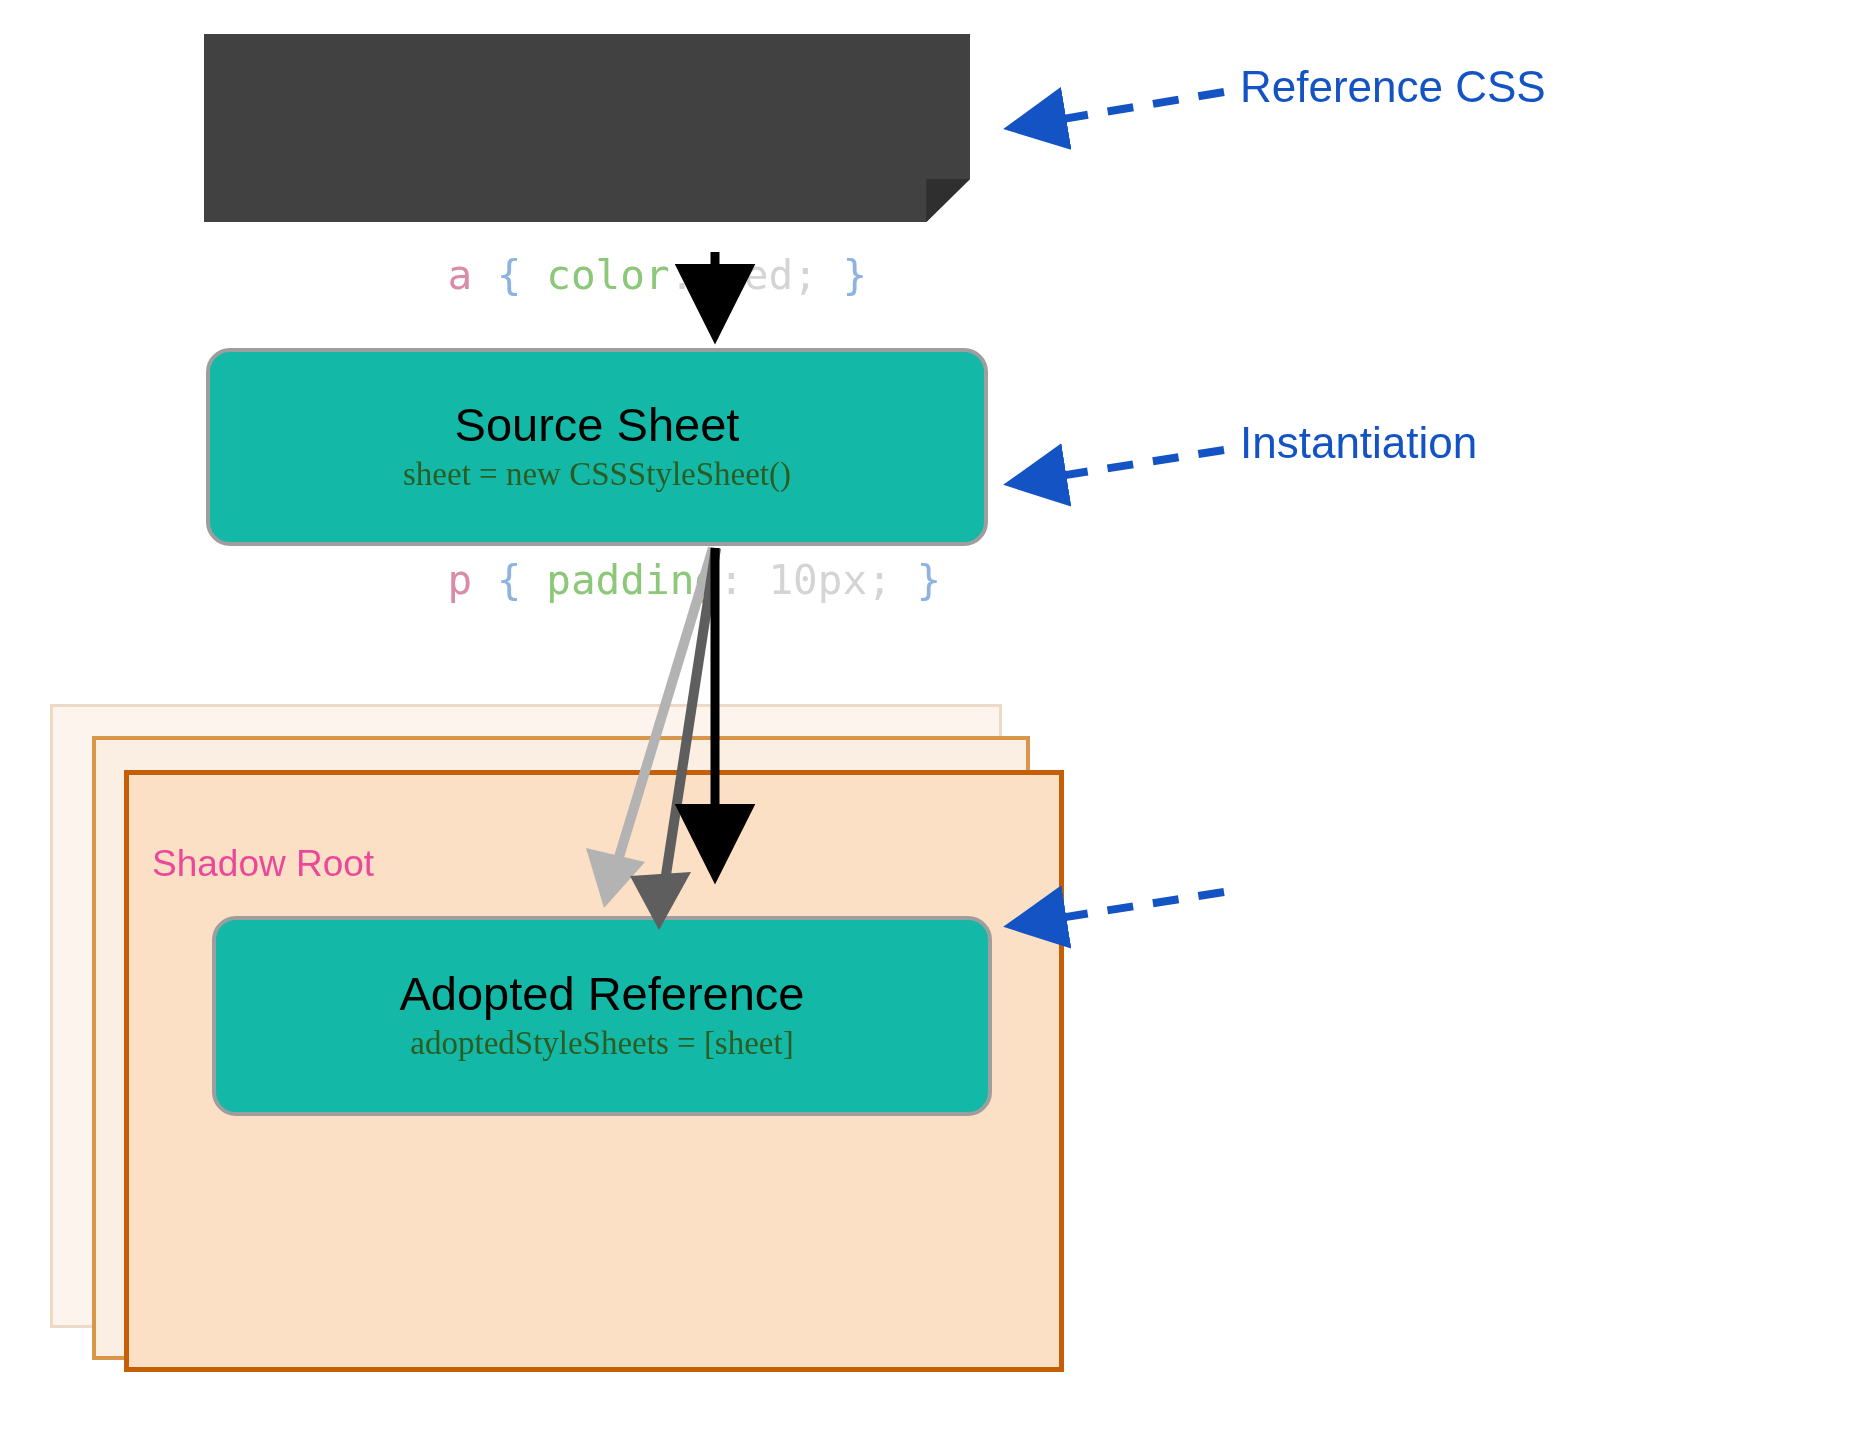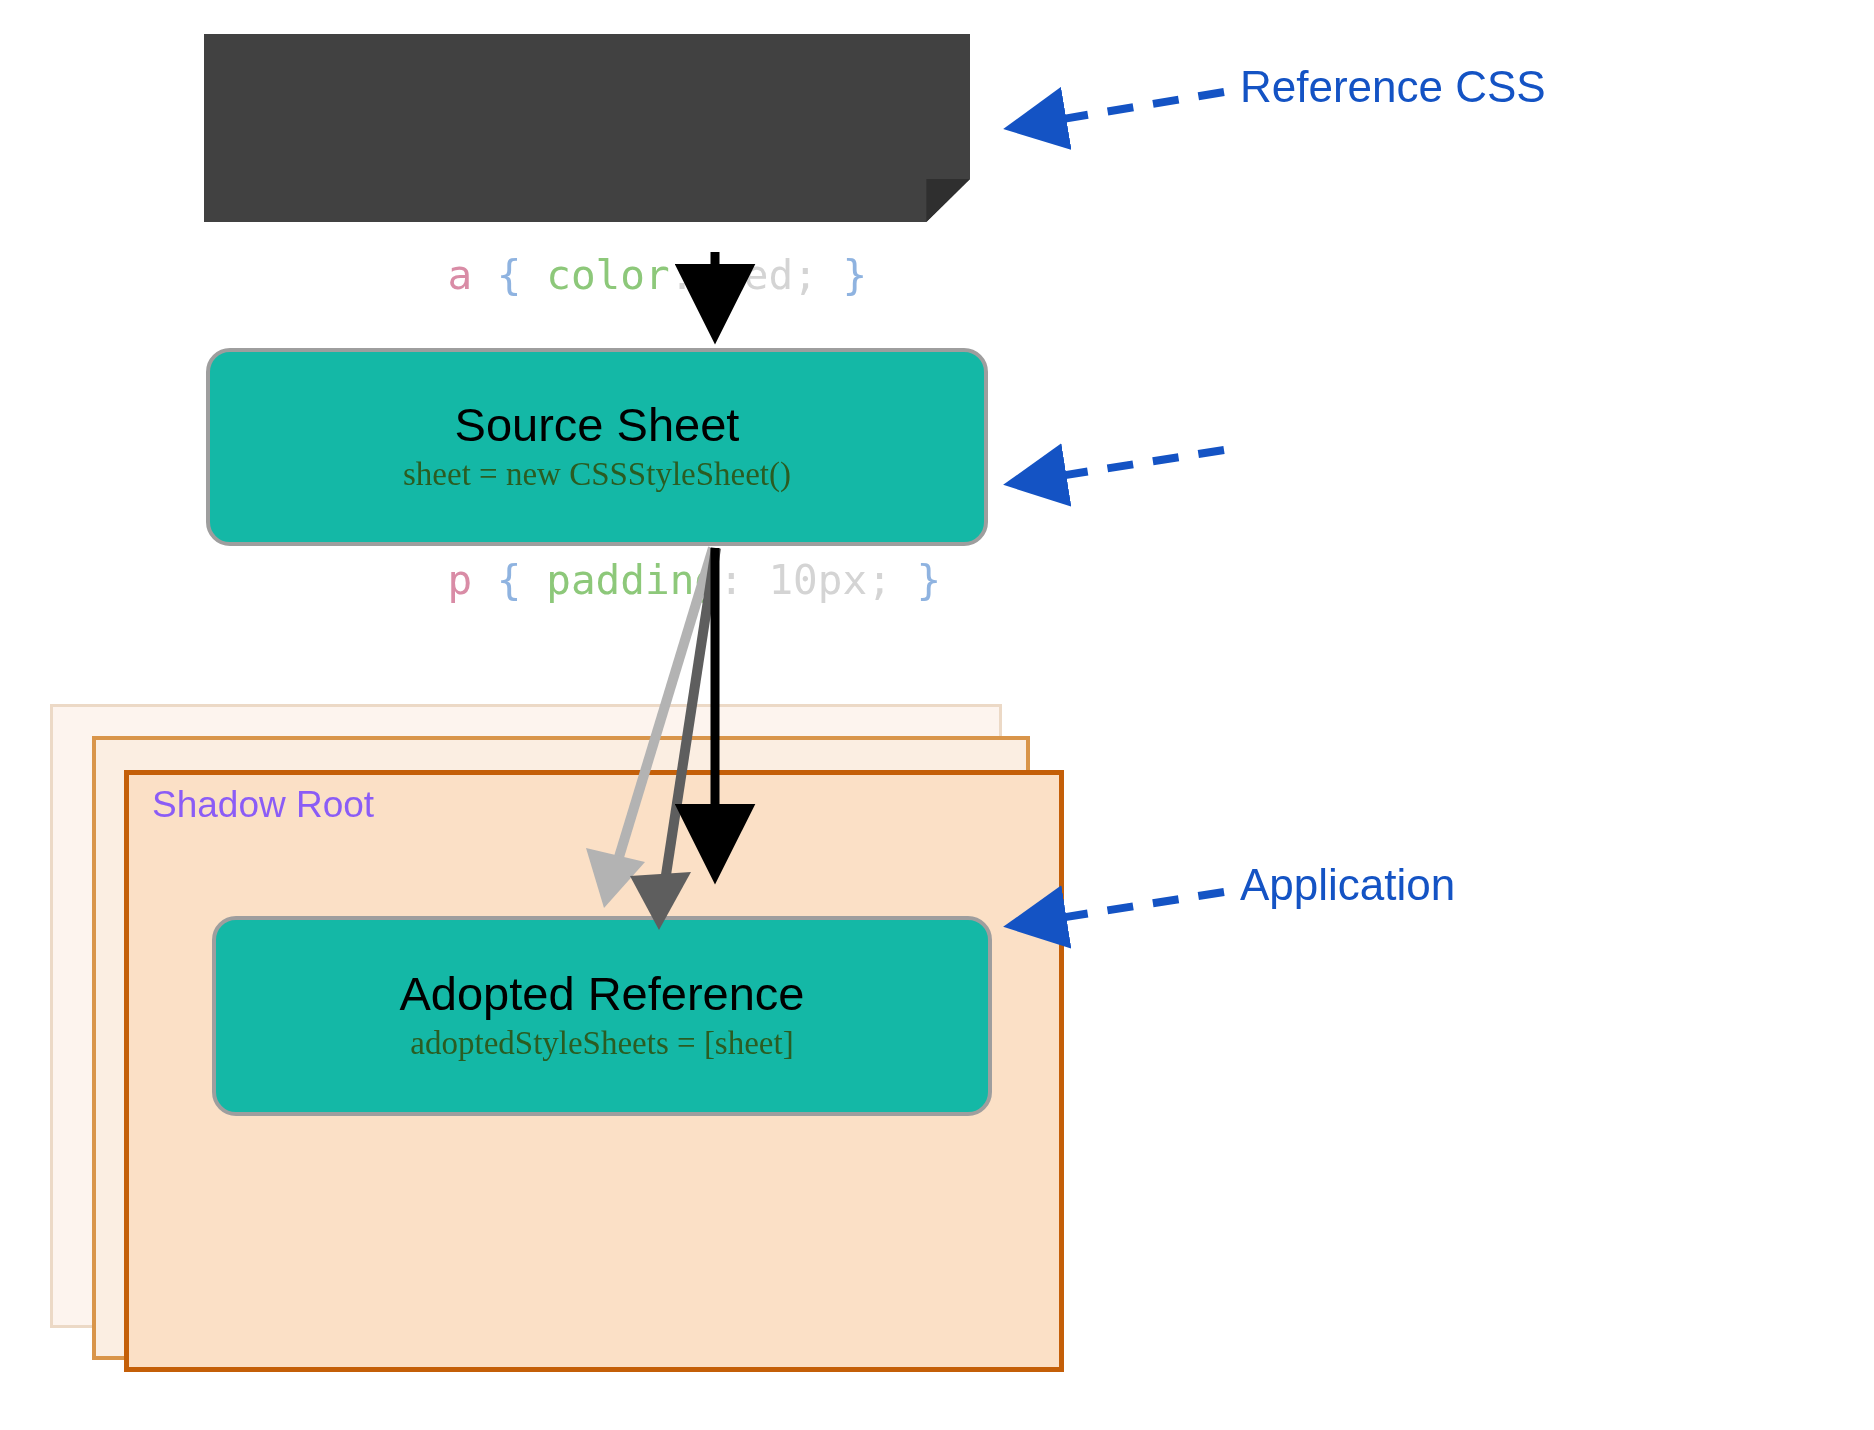--- a/index.html
+++ b/index.html
@@ -113,22 +113,22 @@
     left: 124px;
     top: 770px;
     width: 940px;
     height: 602px;
     background: #fbe0c6;
     border: 5px solid #c45f08;
   }
   #shadow-root-label {
     position: absolute;
     left: 152px;
-    top: 784px;
-    color: #8b5cf6;
+    top: 843px;
+    color: #ec4899;
     font-size: 37px;
     font-family: "Liberation Sans", sans-serif;
   }
 
   
   #arrows {
     position: absolute;
     inset: 0;
     width: 1874px;
     height: 1430px;
@@ -218,15 +218,15 @@
     <g>
       <path d="M1224,450 L1015,483" fill="none" stroke="#1453c4" stroke-width="8" stroke-dasharray="26,20" marker-end="url(#ah-blue)"></path>
     </g>
 
     <g>
       <path d="M1224,892 L1015,925" fill="none" stroke="#1453c4" stroke-width="8" stroke-dasharray="26,20" marker-end="url(#ah-blue)"></path>
     </g>
   </svg>
 
   <div class="annotation" id="annotation-authored-css">Reference CSS</div>
-  <div class="annotation" id="annotation-application">Application</div>
+  <div class="annotation" id="annotation-instantiation">Instantiation</div>
 
 </div>
 
 </body></html>

